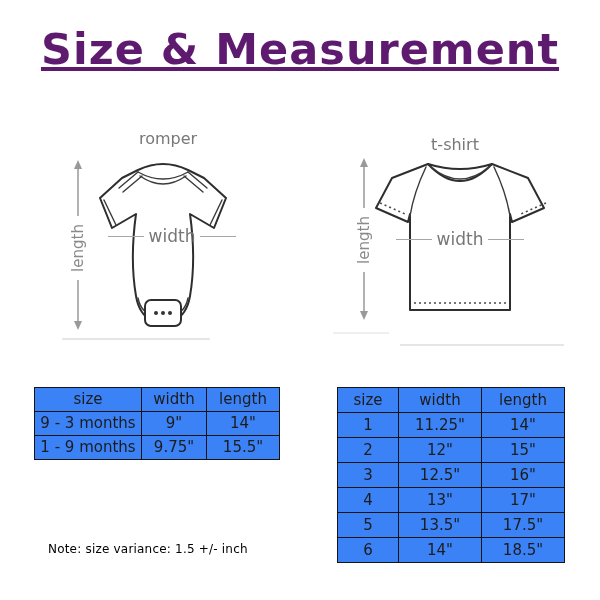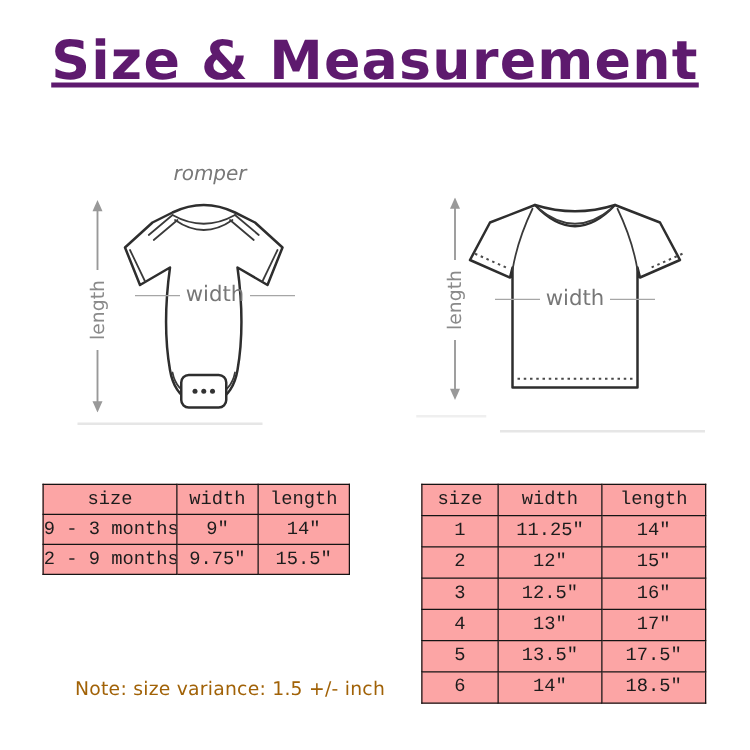--- a/index.html
+++ b/index.html
@@ -12,21 +12,21 @@
 
   
   .title{
     position:absolute;top:24px;left:0;width:100%;margin:0;
     text-align:center;font-size:43px;font-weight:bold;
     color:#5e1a6e;letter-spacing:1px;text-decoration:underline;
   }
 
   
   .garment-label{
-    position:absolute;color:#787878;font-size:16px;text-align:center;width:90px;font-style:italic;
+    position:absolute;color:#787878;font-size:16px;text-align:center;width:90px;
   }
   .romper-label{left:123px;top:129px;}
   .tshirt-label{left:410px;top:135px;}
 
   .garment-svg{position:absolute;}
   .romper-svg{left:88px;top:148px;}
   .tshirt-svg{left:368px;top:152px;}
 
   .arrow-svg{position:absolute;}
   .romper-arrow{left:71px;top:160px;}
@@ -50,35 +50,35 @@
   .tshirt-width{left:396px;top:229px;}
 
   
   .shadow{position:absolute;height:2px;background:#e6e6e6;}
   .shadow-a{left:62px;top:338px;width:148px;}
   .shadow-b{left:400px;top:344px;width:164px;}
   .shadow-c{left:333px;top:332px;width:56px;background:#efefef;}
 
   
   .size-table{
-    position:absolute;border-collapse:collapse;table-layout:fixed;background:#fca5a5;font-family:Liberation Mono, monospace;
+    position:absolute;border-collapse:collapse;table-layout:fixed;background:#3b82f6;
   }
   .size-table th,.size-table td{
     border:1px solid #141414;font-weight:normal;font-size:15px;color:#1c1c1c;
     text-align:center;padding:0;white-space:nowrap;overflow:hidden;
   }
   .romper-table{left:34px;top:387px;width:245px;}
   .romper-table th,.romper-table td{height:23px;line-height:23px;}
   .tshirt-table{left:337px;top:387px;width:227px;}
   .tshirt-table th,.tshirt-table td{height:24px;line-height:24px;}
 
   
   .note{
-    position:absolute;left:60px;top:542px;
-    font-size:15px;color:#a16207;letter-spacing:0.2px;
+    position:absolute;left:48px;top:542px;
+    font-size:12px;color:#000000;letter-spacing:0.2px;
   }
 
   svg .ln{fill:none;stroke:#2e2e2e;stroke-width:2;stroke-linejoin:round;stroke-linecap:round;}
   svg .thin{fill:none;stroke:#3a3a3a;stroke-width:1.4;stroke-linejoin:round;stroke-linecap:round;}
   svg .dot{fill:none;stroke:#4a4a4a;stroke-width:1.6;stroke-dasharray:2,3;}
   svg .fillw{fill:#ffffff;}
   svg .gray{stroke:#999999;stroke-width:1.5;}
   svg .grayfill{fill:#999999;}
 </style>
 </head>
@@ -119,20 +119,21 @@
     <polygon class="grayfill" points="7,170 3,161 11,161"></polygon>
   </svg>
   <div class="length-label romper-length">length</div>
 
   <div class="width-row romper-width">
     <span class="dash"></span>
     <span class="txt">width</span>
     <span class="dash"></span>
   </div>
 
+  <div class="garment-label tshirt-label">t-shirt</div>
 
   <svg class="garment-svg tshirt-svg" width="190" height="168" viewBox="0 0 190 168">
     <g>
       <path class="ln fillw" d="M60,12 Q92,22 124,12 L160,26 L176,56 L144,70 L142,62
         L142,158 L42,158 L42,62 L40,70 L8,56 L24,26 Z"></path>
       <path class="ln" d="M60,12 Q92,46 124,12"></path>
       <path class="thin" d="M63,15 Q92,39 121,15"></path>
       <path class="thin" d="M42,64 Q46,40 58,15"></path>
       <path class="thin" d="M142,64 Q138,40 126,15"></path>
       <path class="dot" d="M12,51 L37,62"></path>
@@ -171,21 +172,21 @@
         <th>length</th>
       </tr>
     </thead>
     <tbody>
       <tr>
         <td>9 - 3 months</td>
         <td>9"</td>
         <td>14"</td>
       </tr>
       <tr>
-        <td>2 - 9 months</td>
+        <td>1 - 9 months</td>
         <td>9.75"</td>
         <td>15.5"</td>
       </tr>
     </tbody>
   </table>
 
   <table class="size-table tshirt-table">
     <colgroup>
         <col style="width:61px">
         <col style="width:83px">

